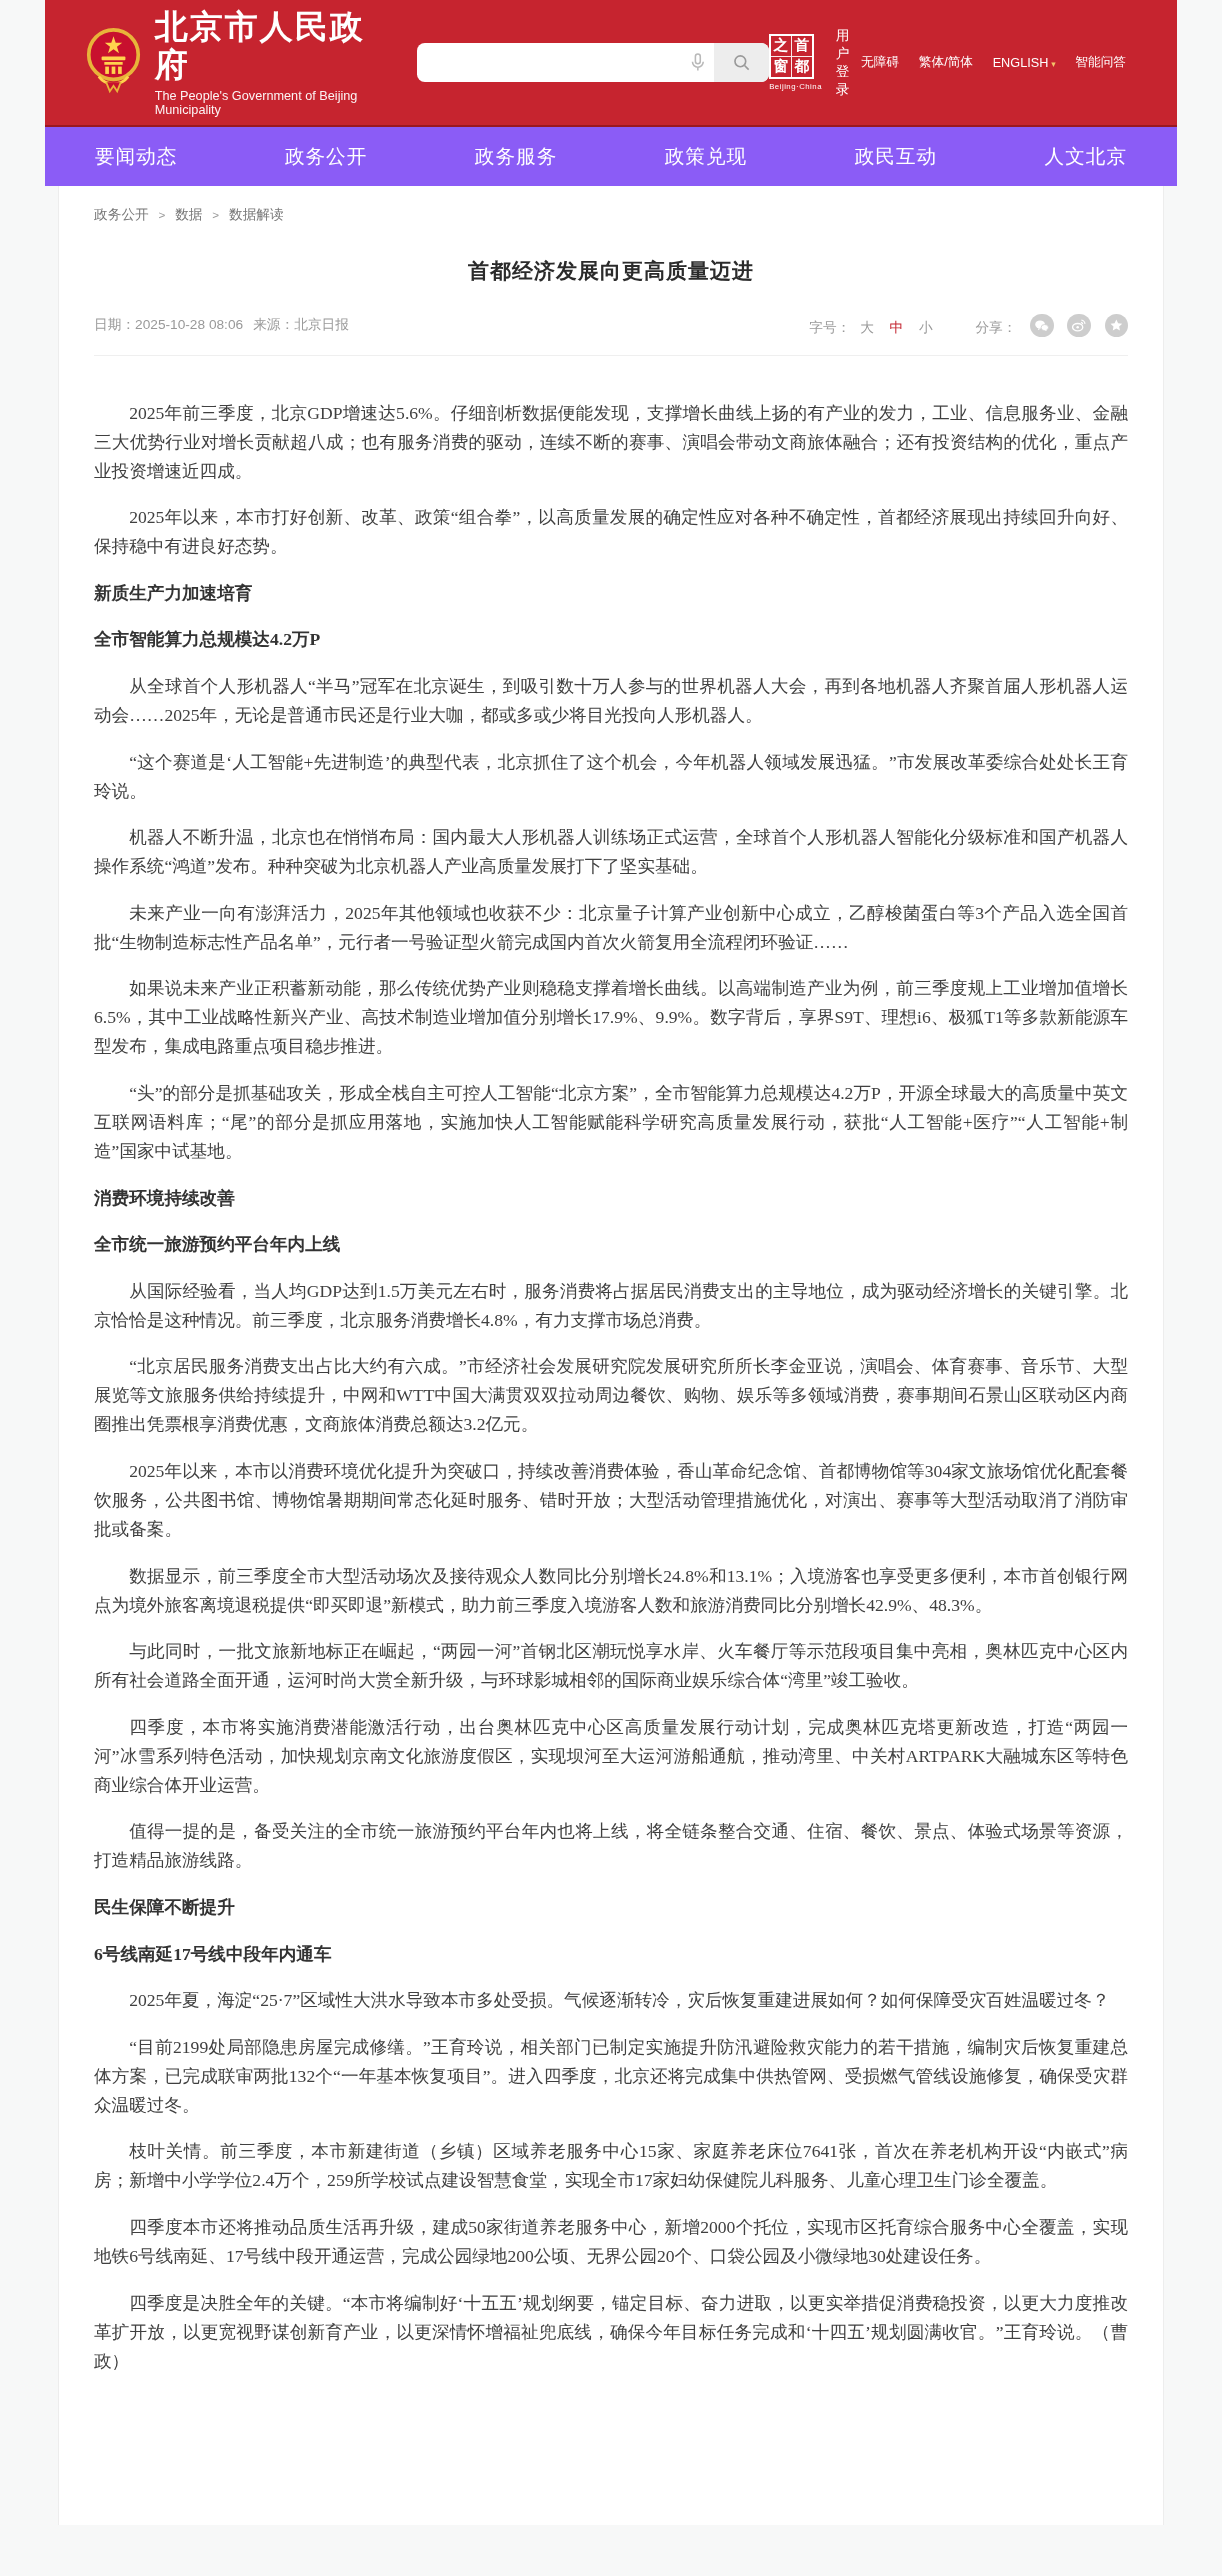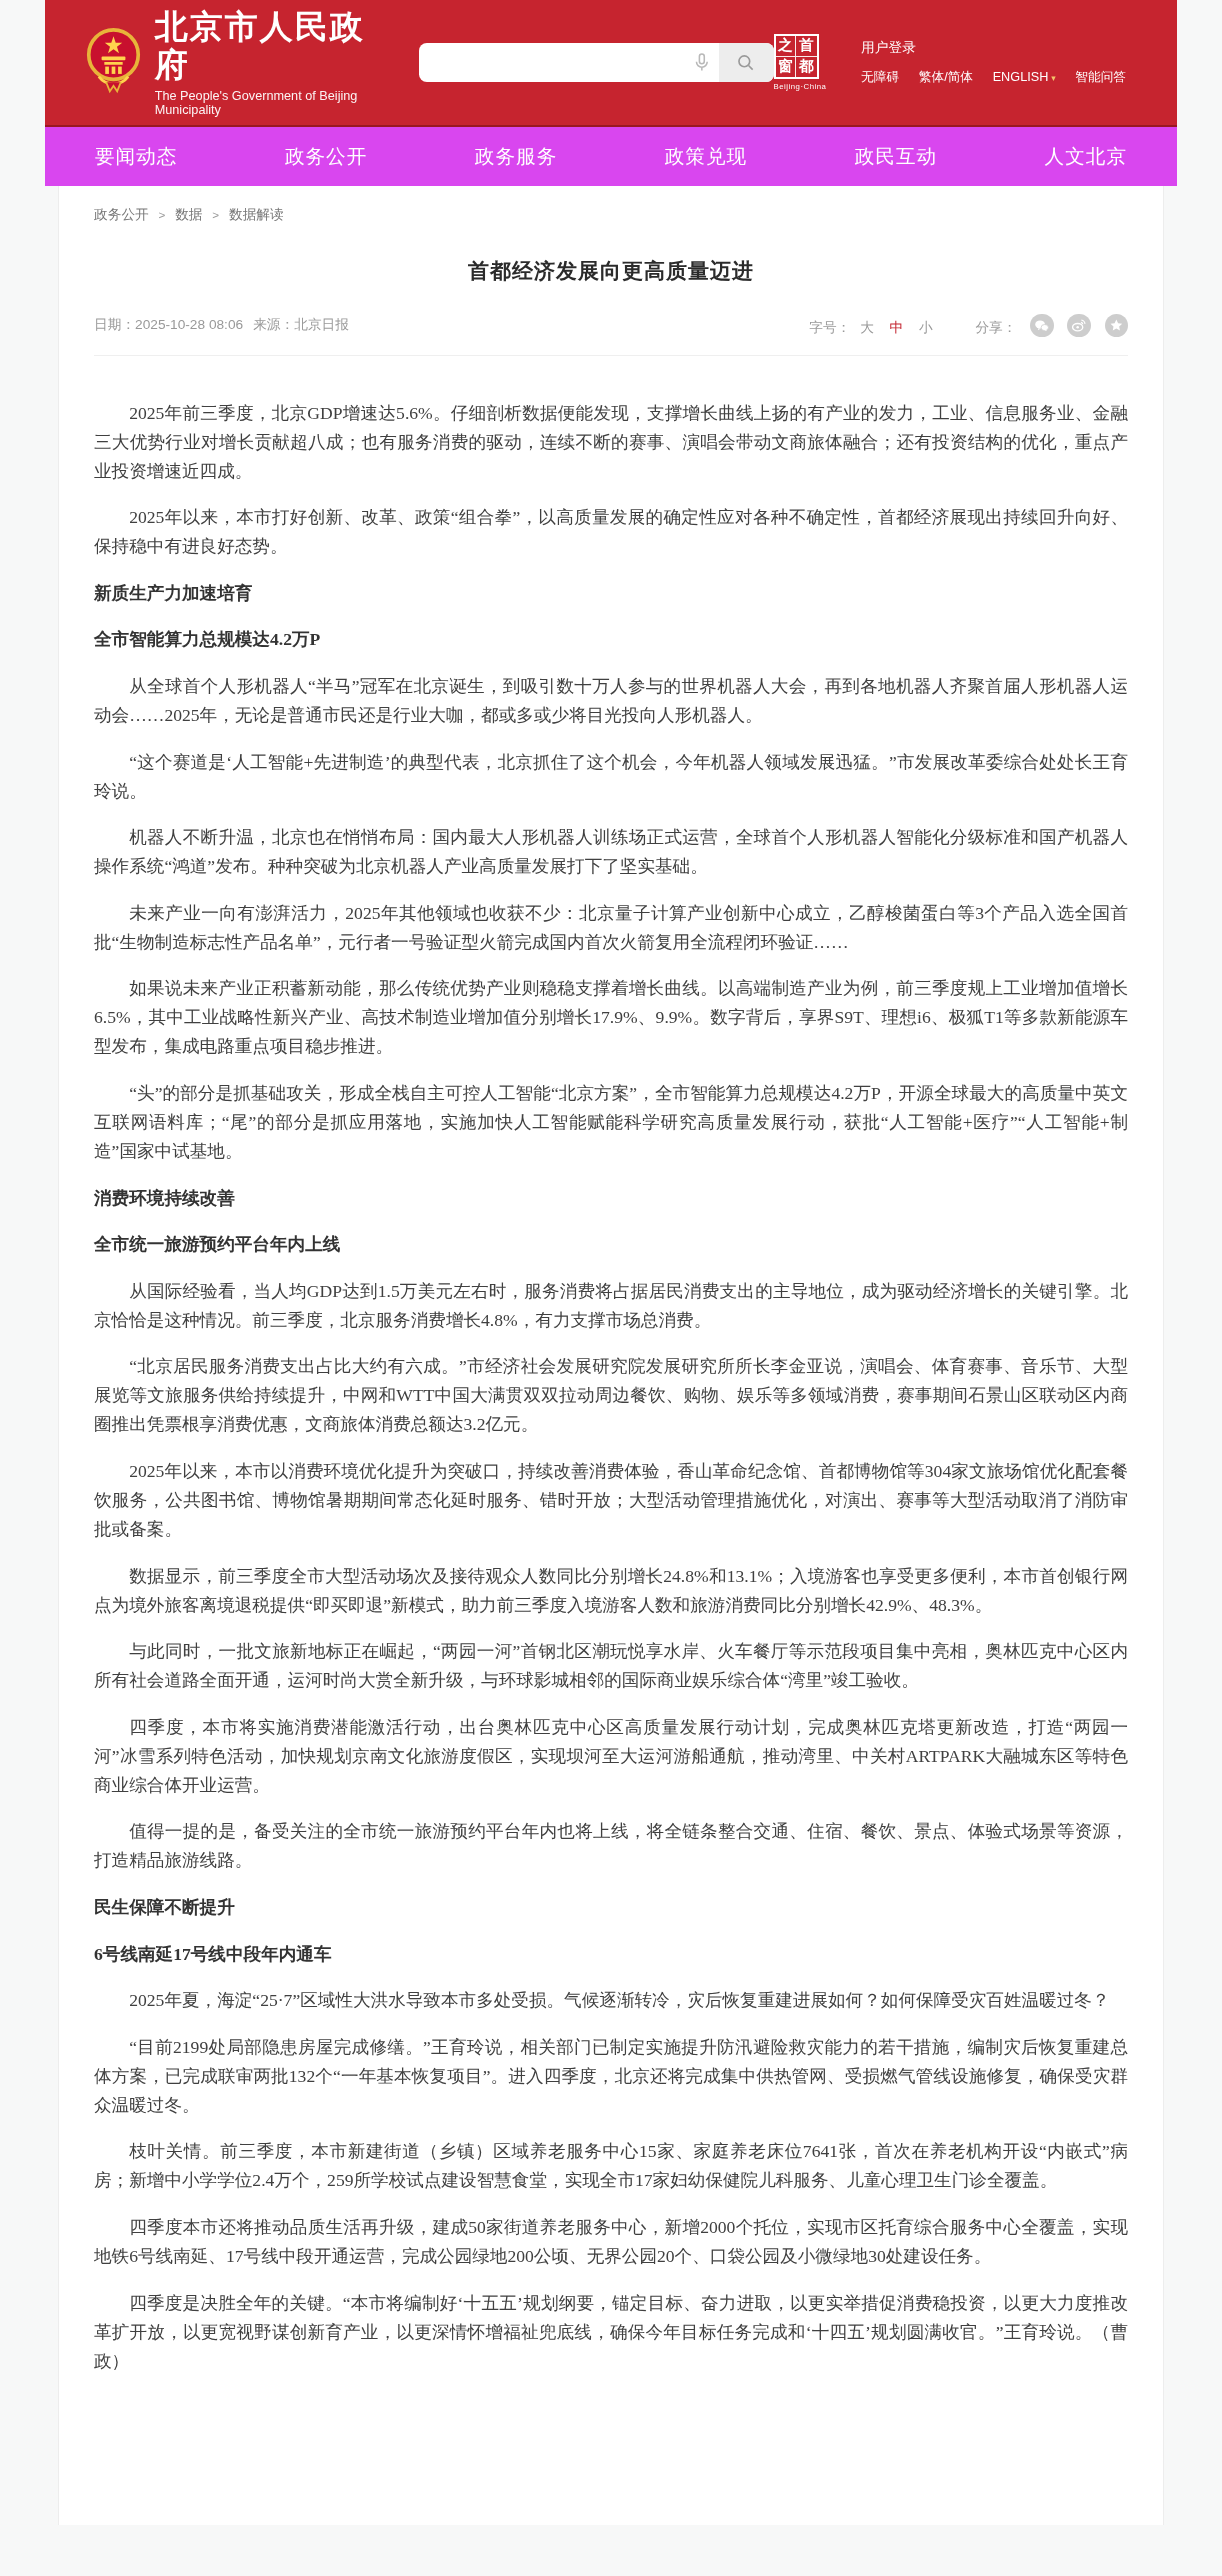--- a/index.html
+++ b/index.html
@@ -19,28 +19,28 @@
   .search-btn { width:55px; height:100%; background:#ededed; border:0; display:flex; align-items:center; justify-content:center; cursor:pointer; }
 
   .header-right { margin-left:auto; display:flex; align-items:center; gap:19.6px; }
   .seal { width:47px; text-align:center; cursor:pointer; }
   .seal-box { width:45px; height:45px; border:2px solid #fff; display:grid; grid-template-columns:1fr 1fr; grid-template-rows:1fr 1fr; }
   .seal-box span { display:flex; align-items:center; justify-content:center; color:#fff; font-size:14.7px; font-weight:bold; }
   .seal-box span:nth-child(1), .seal-box span:nth-child(2) { border-bottom:1px solid rgba(255,255,255,.9); }
   .seal-box span:nth-child(1), .seal-box span:nth-child(3) { border-right:1px solid rgba(255,255,255,.9); }
   .seal-caption { color:#fff; font-size:7.8px; margin-top:2.9px; letter-spacing:0.5px; white-space:nowrap; }
 
-  .header-links { display:flex; flex-direction:column; gap:11.7px;margin-left:21px; }
+  .header-links { display:flex; gap:11.7px; }
   .login-link { color:#fff; font-size:13.7px; cursor:pointer; text-decoration:none; }
   .quick-links { display:flex; gap:19.6px; align-items:center; }
   .quick-links a { color:#fff; font-size:12.7px; text-decoration:none; cursor:pointer; white-space:nowrap; }
   .caret { font-size:8.8px; color:#f3c46a; margin-left:2.9px; }
 
   
-  .main-nav { height:61px; background:#d946ef; border-top:2px solid #991721; }
+  .main-nav { height:61px; background:#8b5cf6; border-top:2px solid #991721; }
   .nav-inner { max-width:1106px; margin:0 auto; height:100%; display:flex; justify-content:space-between; align-items:center; padding:0 37px; }
   .nav-inner a { color:#fff; font-size:19.6px; text-decoration:none; letter-spacing:1px; cursor:pointer; }
 
   
   .card { width:1106px; margin:0 auto; background:#fff; border-left:1px solid #ededed; border-right:1px solid #ededed; padding:19.6px 35px 47px 35px; min-height:2339px; }
   .breadcrumb { font-size:13.7px; color:#777; display:flex; gap:9.8px; align-items:center; }
   .breadcrumb a { color:#777; text-decoration:none; cursor:pointer; }
   .breadcrumb .sep { color:#999; font-size:11.7px; }
 
   .article-title { text-align:center; font-size:21px; color:#2b2b2b; font-weight:bold; margin:33px 0 29px 0; letter-spacing:1px; font-family:"Liberation Sans", sans-serif; }

